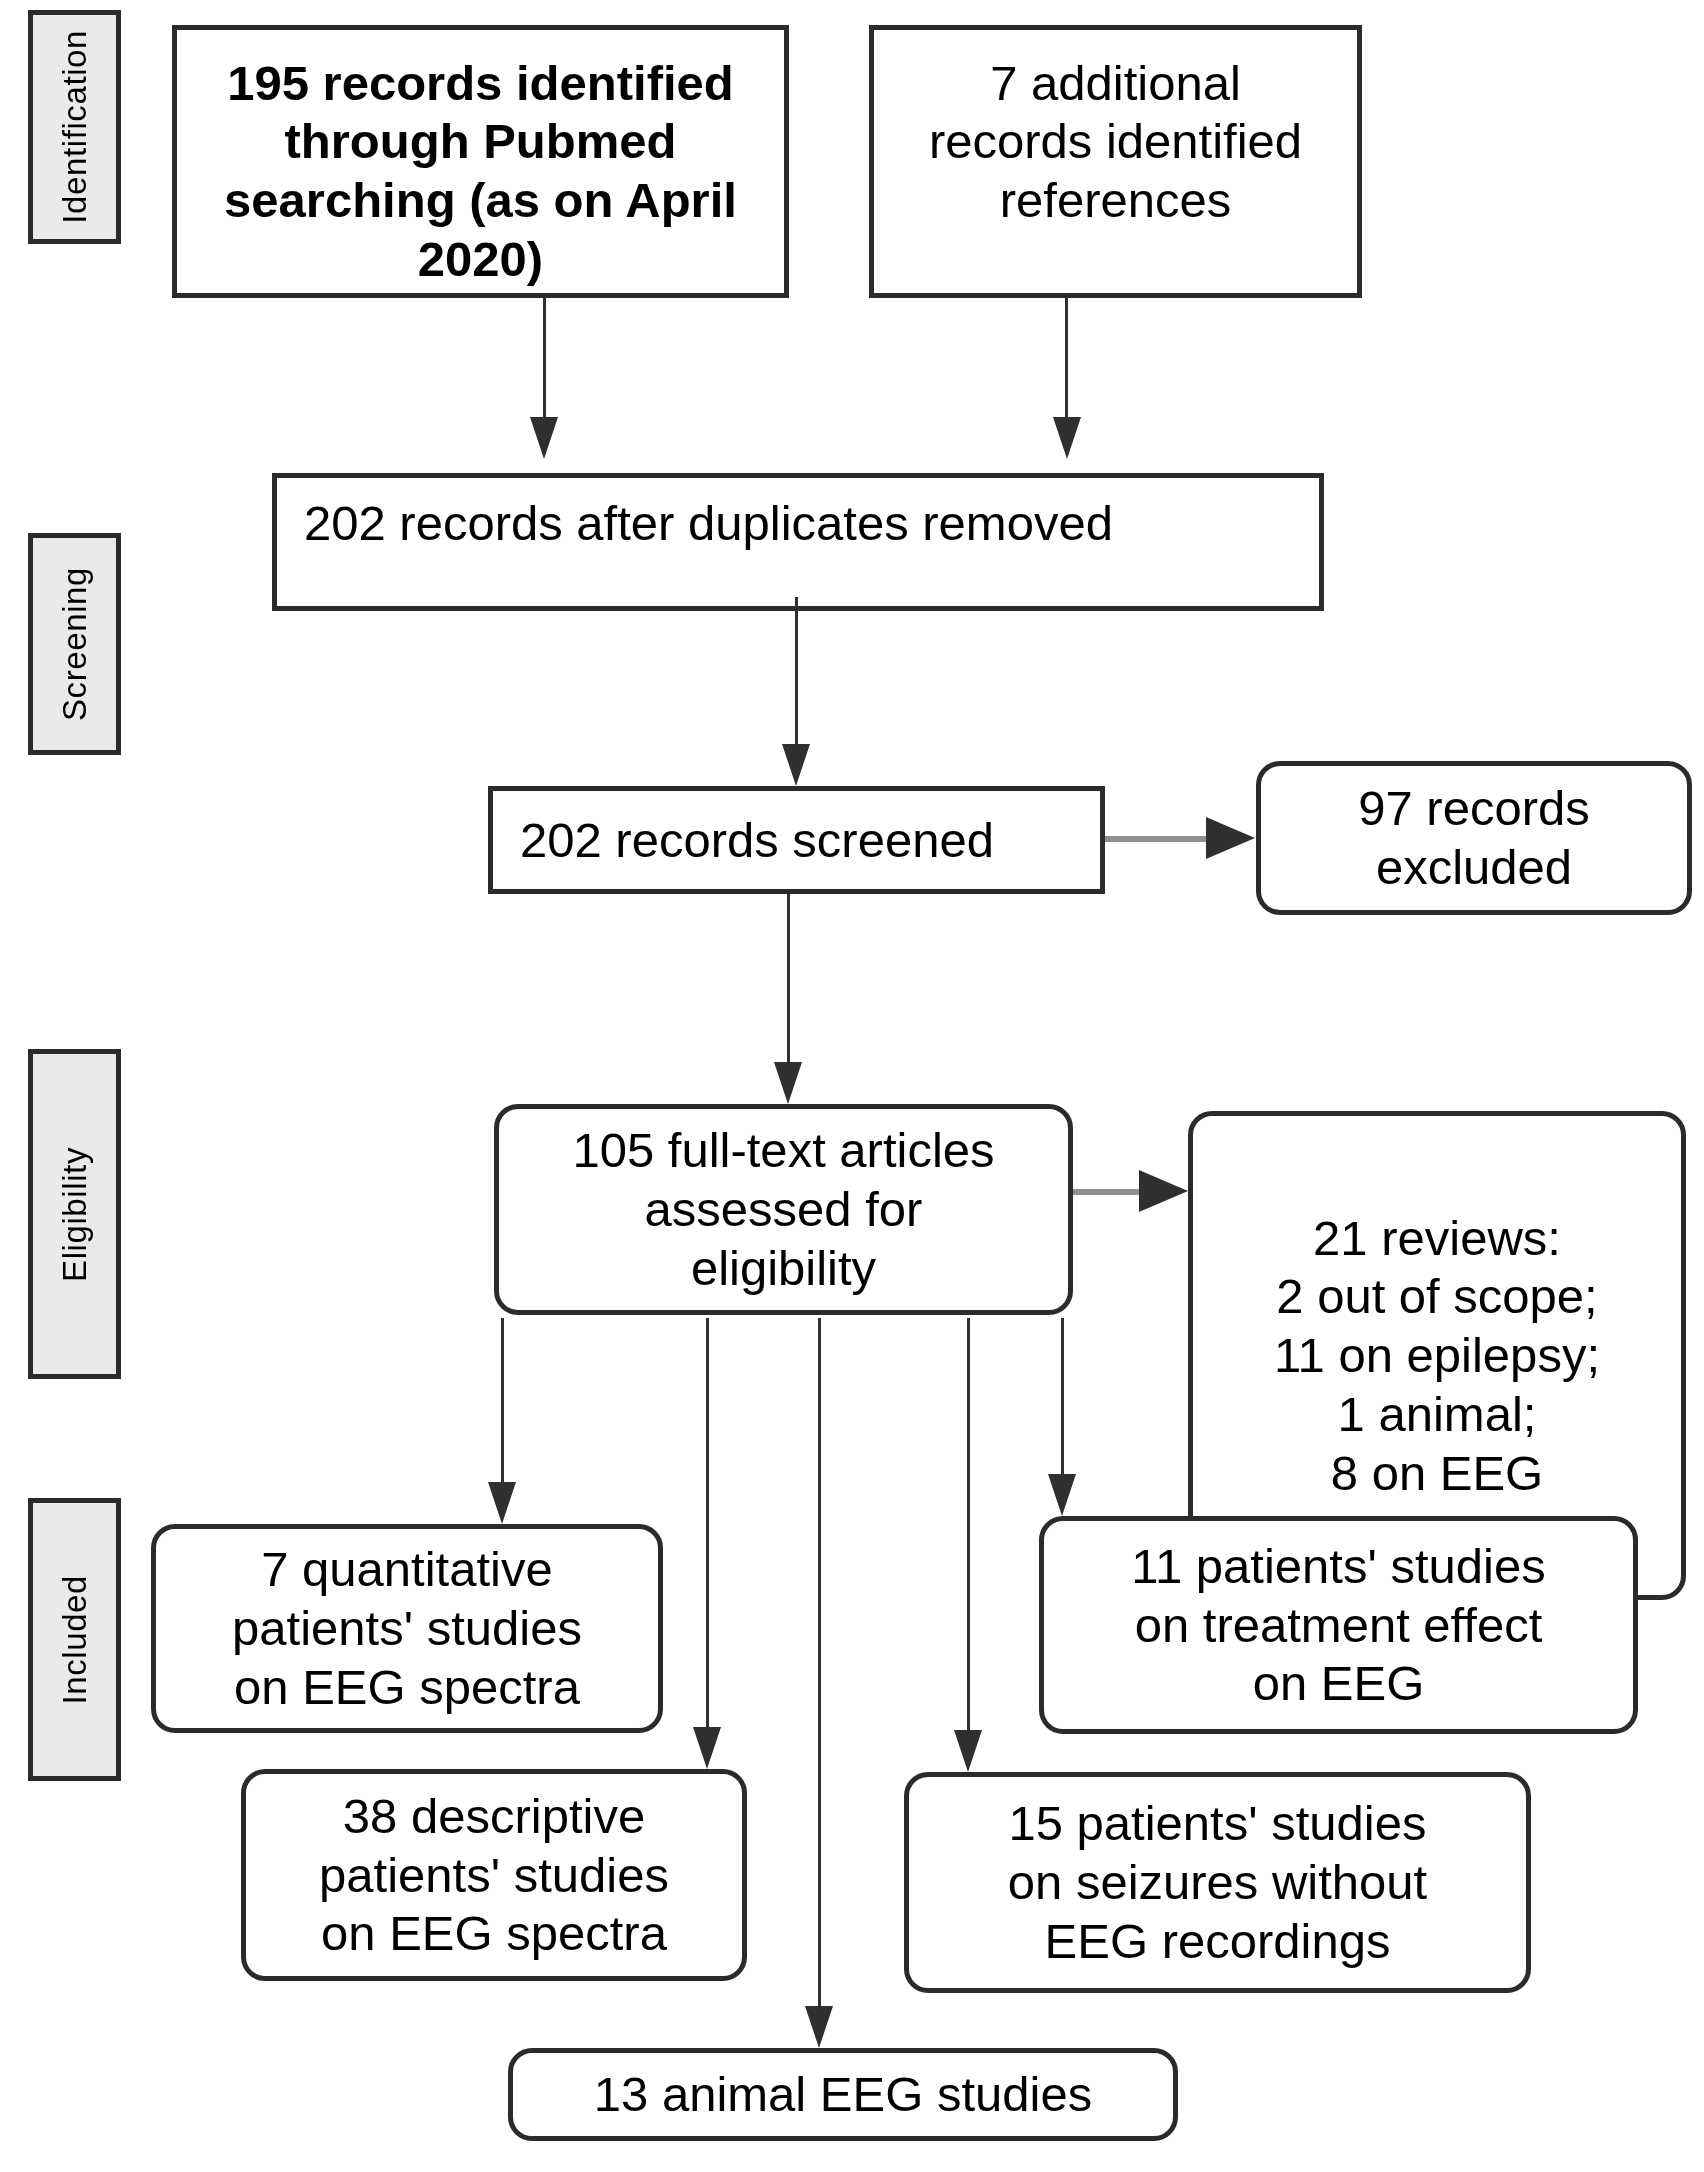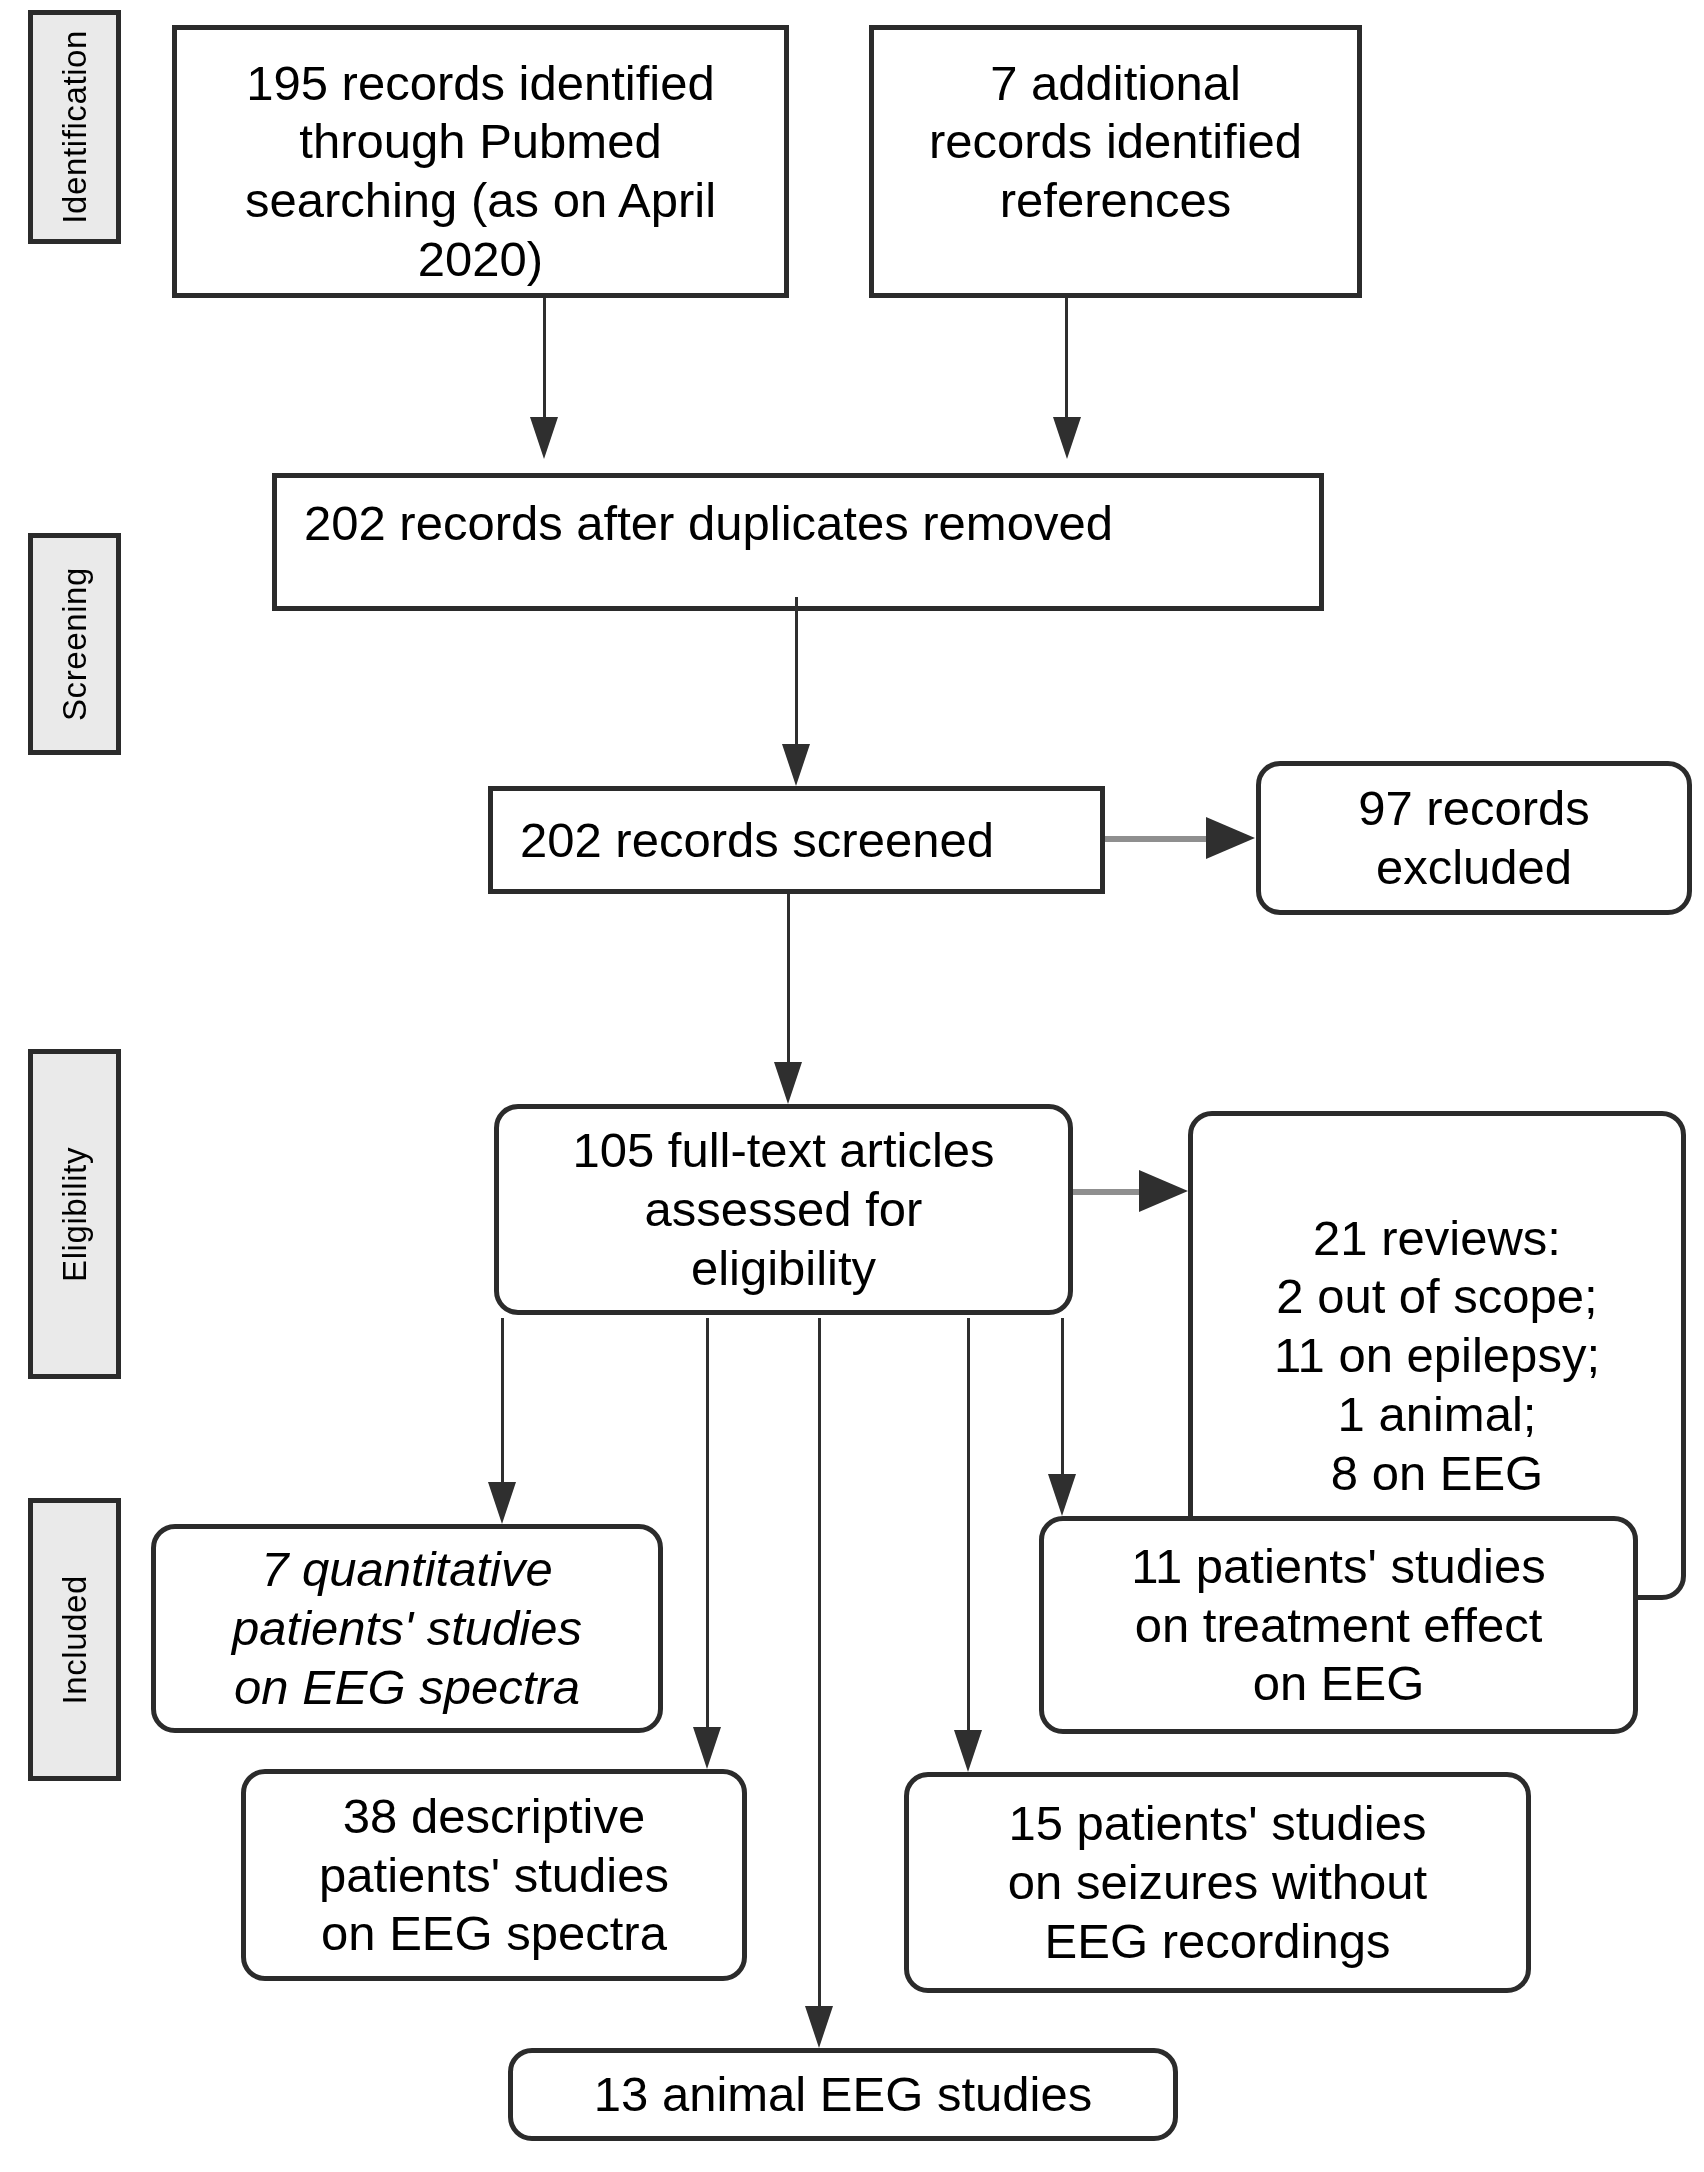--- a/index.html
+++ b/index.html
@@ -80,21 +80,21 @@
   </div>
 
   <div class="slabel" style="left:28px;top:1049px;width:93px;height:330px;">
     <span class="vtext">Eligibility</span>
   </div>
 
   <div class="slabel" style="left:28px;top:1498px;width:93px;height:283px;">
     <span class="vtext">Included</span>
   </div>
 
-  <div class="fbox t-c" style="left:172px;top:25px;width:617px;height:273px;">
+  <div class="fbox t-c" style="left:172px;top:25px;width:617px;height:273px;font-weight:bold;">
     <div class="btxt">195 records identified
 through Pubmed
 searching (as on April
 2020)</div>
   </div>
 
   <div class="fbox t-c" style="left:869px;top:25px;width:493px;height:273px;">
     <div class="btxt">7 additional
 records identified
 references</div>
@@ -120,21 +120,21 @@
   </div>
 
   <div class="fbox c-c" style="left:1188px;top:1111px;width:498px;height:489px;">
     <div class="btxt">21 reviews:
 2 out of scope;
 11 on epilepsy;
 1 animal;
 8 on EEG</div>
   </div>
 
-  <div class="fbox c-c" style="left:151px;top:1524px;width:512px;height:209px;font-style:italic;">
+  <div class="fbox c-c" style="left:151px;top:1524px;width:512px;height:209px;">
     <div class="btxt">7 quantitative
 patients' studies
 on EEG spectra</div>
   </div>
 
   <div class="fbox c-c" style="left:1039px;top:1516px;width:599px;height:218px;">
     <div class="btxt">11 patients' studies
 on treatment effect
 on EEG</div>
   </div>

